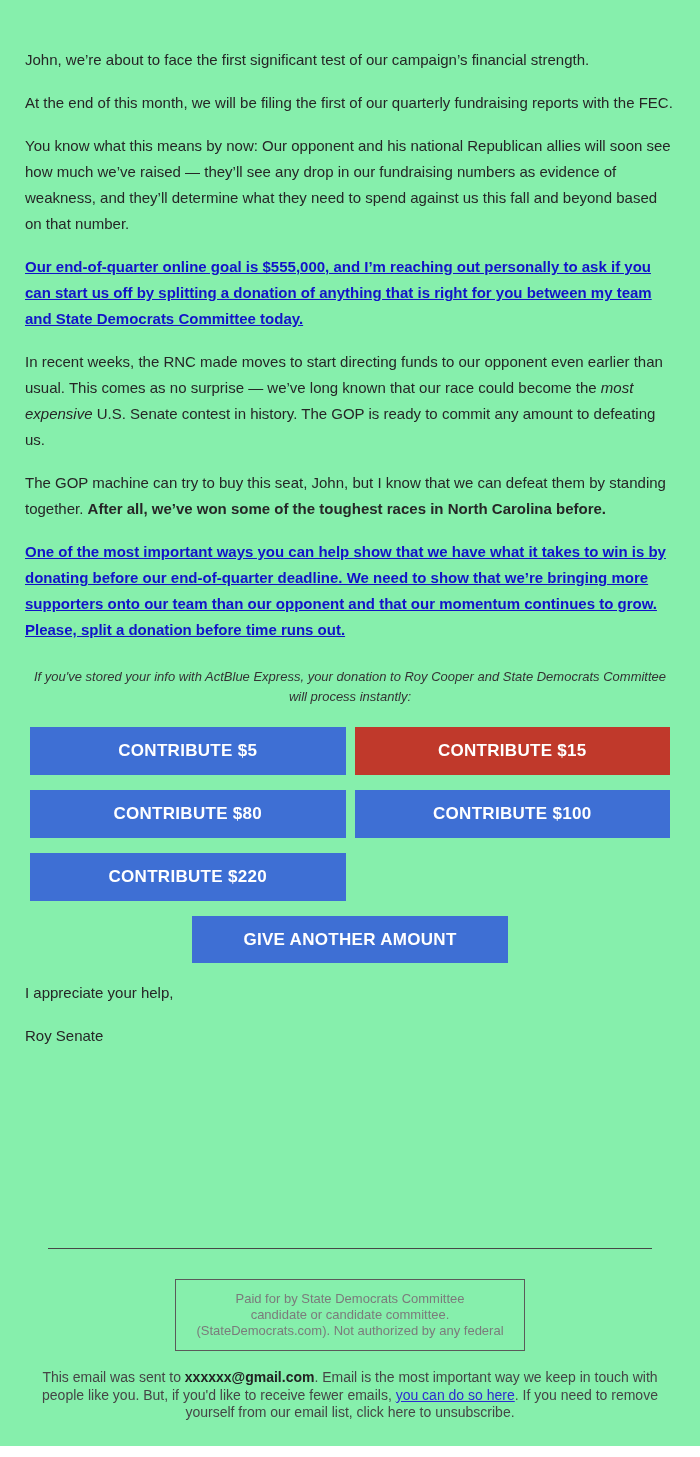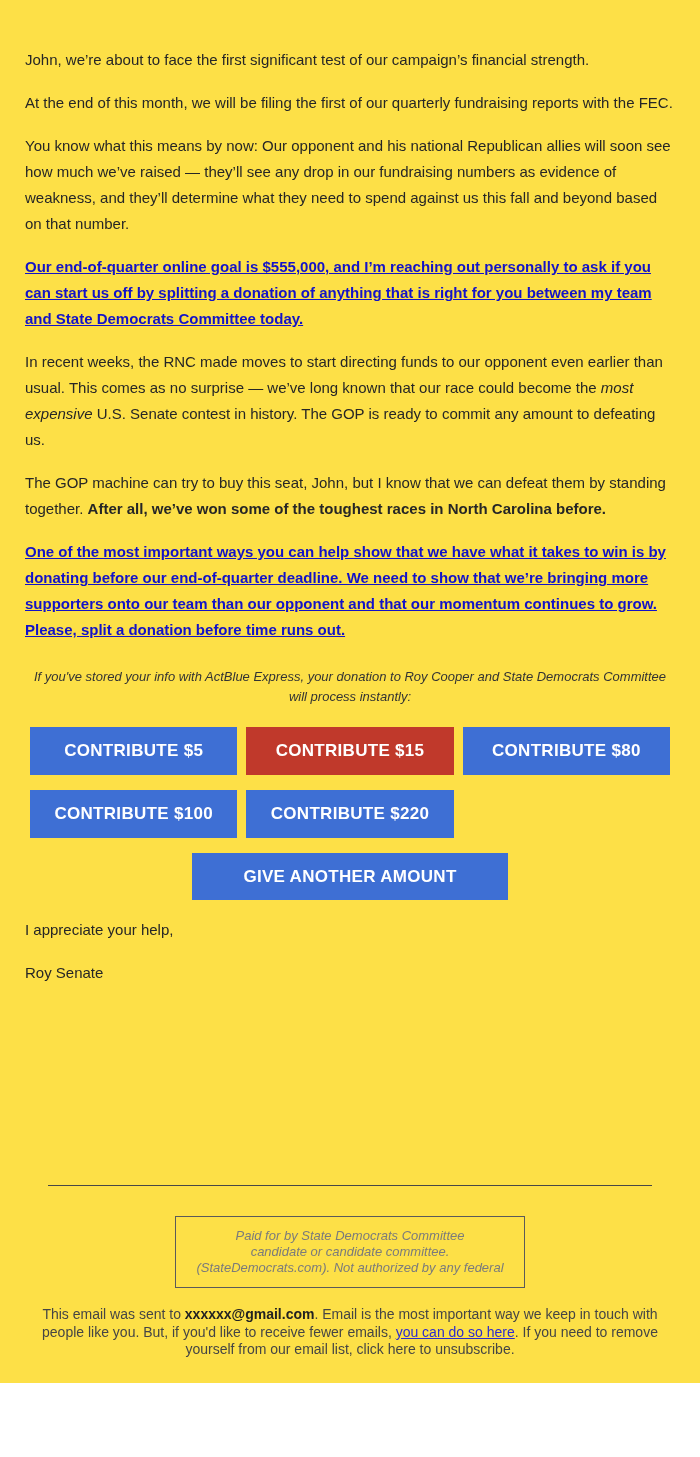--- a/index.html
+++ b/index.html
@@ -4,21 +4,21 @@
 <style>
   html, body {
     margin: 0;
     padding: 0;
     background: #ffffff;
     font-family: "Liberation Sans", "DejaVu Sans", sans-serif;
   }
   .email-wrap {
     width: 700px;
     margin: 0 auto;
-    background: #fde047;
+    background: #86efac;
     box-sizing: border-box;
     padding: 30px 0 24px 0;
   }
   .content {
     padding: 0 25px;
     color: #262626;
   }
   .content p {
     font-size: 15px;
     line-height: 26px;
@@ -35,21 +35,21 @@
     line-height: 20px !important;
     font-style: italic;
     text-align: center;
     color: #333333;
     margin: 24px 0 20px 0 !important;
   }
   .btn-grid {
     width: 640px;
     margin: 0 auto;
     display: grid;
-    grid-template-columns: 1fr 1fr 1fr;
+    grid-template-columns: 1fr 1fr;
     column-gap: 9px;
     row-gap: 15px;
   }
   .btn {
     height: 48px;
     display: flex;
     align-items: center;
     justify-content: center;
     color: #ffffff;
     font-weight: bold;
@@ -85,21 +85,20 @@
   .paid-box {
     width: 350px;
     box-sizing: border-box;
     margin: 30px auto 0 auto;
     border: 1px solid #5a5a5a;
     padding: 11px 10px;
     text-align: center;
     color: #7b7b7b;
     font-size: 13px;
     line-height: 16px;
-    font-style: italic;
   }
   .paid-box span { display: block; }
   .footer-text {
     width: 655px;
     margin: 18px auto 0 auto;
     text-align: center;
     color: #454545;
     font-size: 14px;
     line-height: 17.5px;
   }

